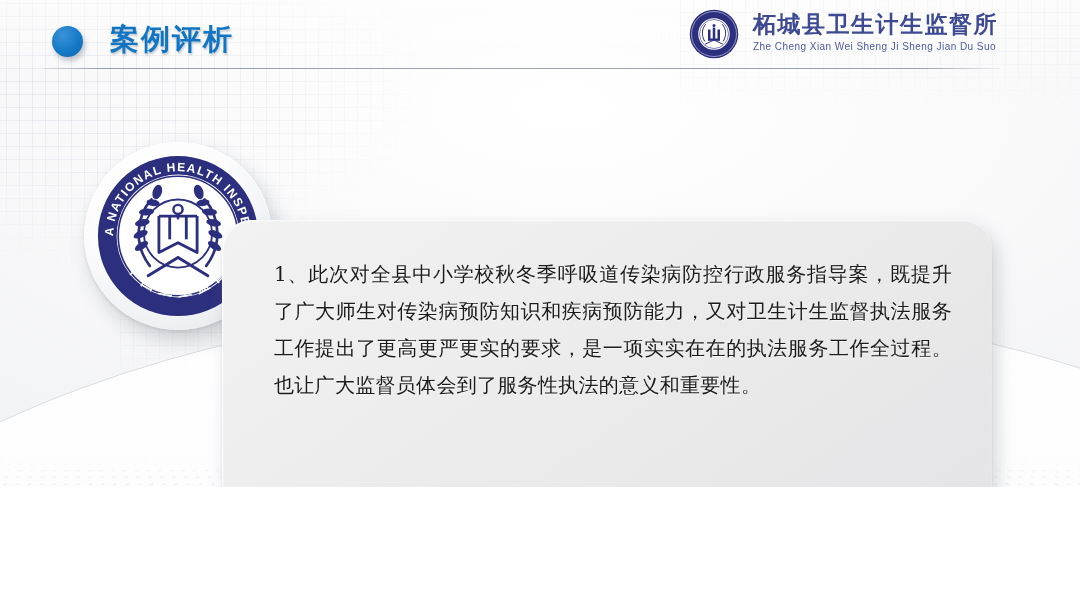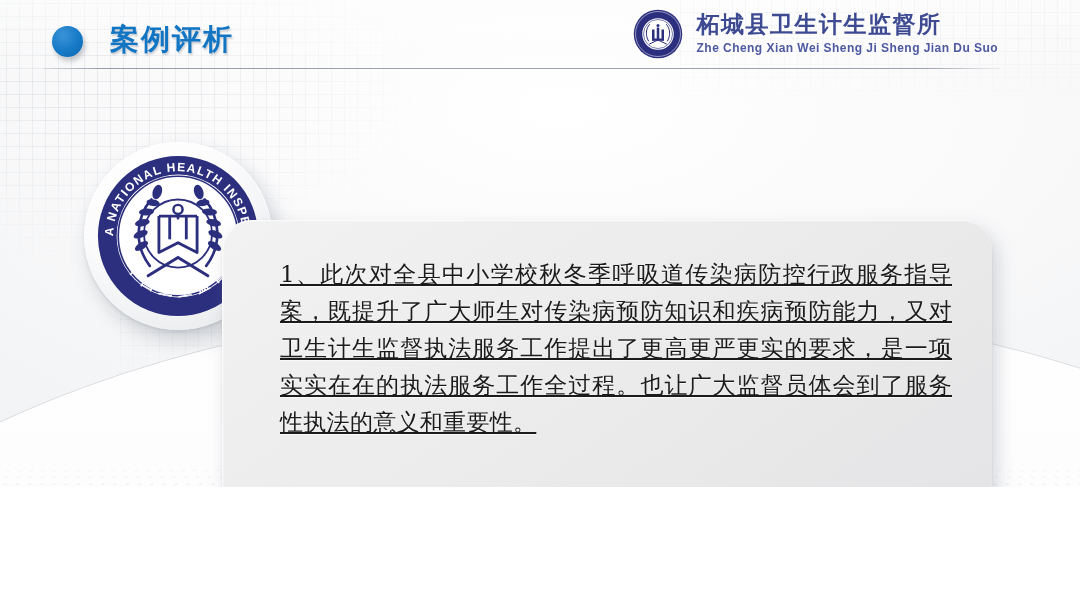--- a/index.html
+++ b/index.html
@@ -148,22 +148,22 @@
   .org-cn {
     font-size: 23px;
     font-weight: bold;
     letter-spacing: 1.5px;
     color: #3d4a92;
     font-family: "DejaVu Serif", "Liberation Serif", serif;
     white-space: nowrap;
   }
 
   .org-py {
-    font-size: 12px;
-    font-weight: bold;
+    font-size: 10px;
+    font-weight: normal;
     letter-spacing: .45px;
     color: #4d59a0;
     white-space: nowrap;
   }
 
   
   .seal-plate {
     position: absolute;
     left: 84px; top: 142px;
     width: 188px; height: 188px;
@@ -188,30 +188,29 @@
     border-radius: 30px;
     background: linear-gradient(145deg, #f2f2f3 0%, #ededee 38%, #e9e9ea 68%, #e4e4e6 100%);
     box-shadow:
       5px 9px 18px rgba(120,126,138,.30),
       0 1px 2px rgba(120,126,138,.20),
       inset 1px 1px 2px rgba(255,255,255,.85);
   }
 
   .content-body {
     position: absolute;
-    left: 58px; top: 36px;
+    left: 52px; top: 36px;
     right: 40px;
     font-family: "DejaVu Serif", "Liberation Serif", serif;
-    font-size: 23px;
+    font-size: 20px;
     line-height: 37px;
     color: #1b1b1b;
     letter-spacing: .3px;
     text-align: justify;
     text-shadow: 0 1px 0 rgba(255,255,255,.7);
-    text-decoration: underline;
   }
 </style>
 </head>
 <body>
 
 <div class="slide">
 
   <div class="bg-base"></div>
   <div class="bg-grid-tl"></div>
   <div class="bg-grid-tr"></div>

